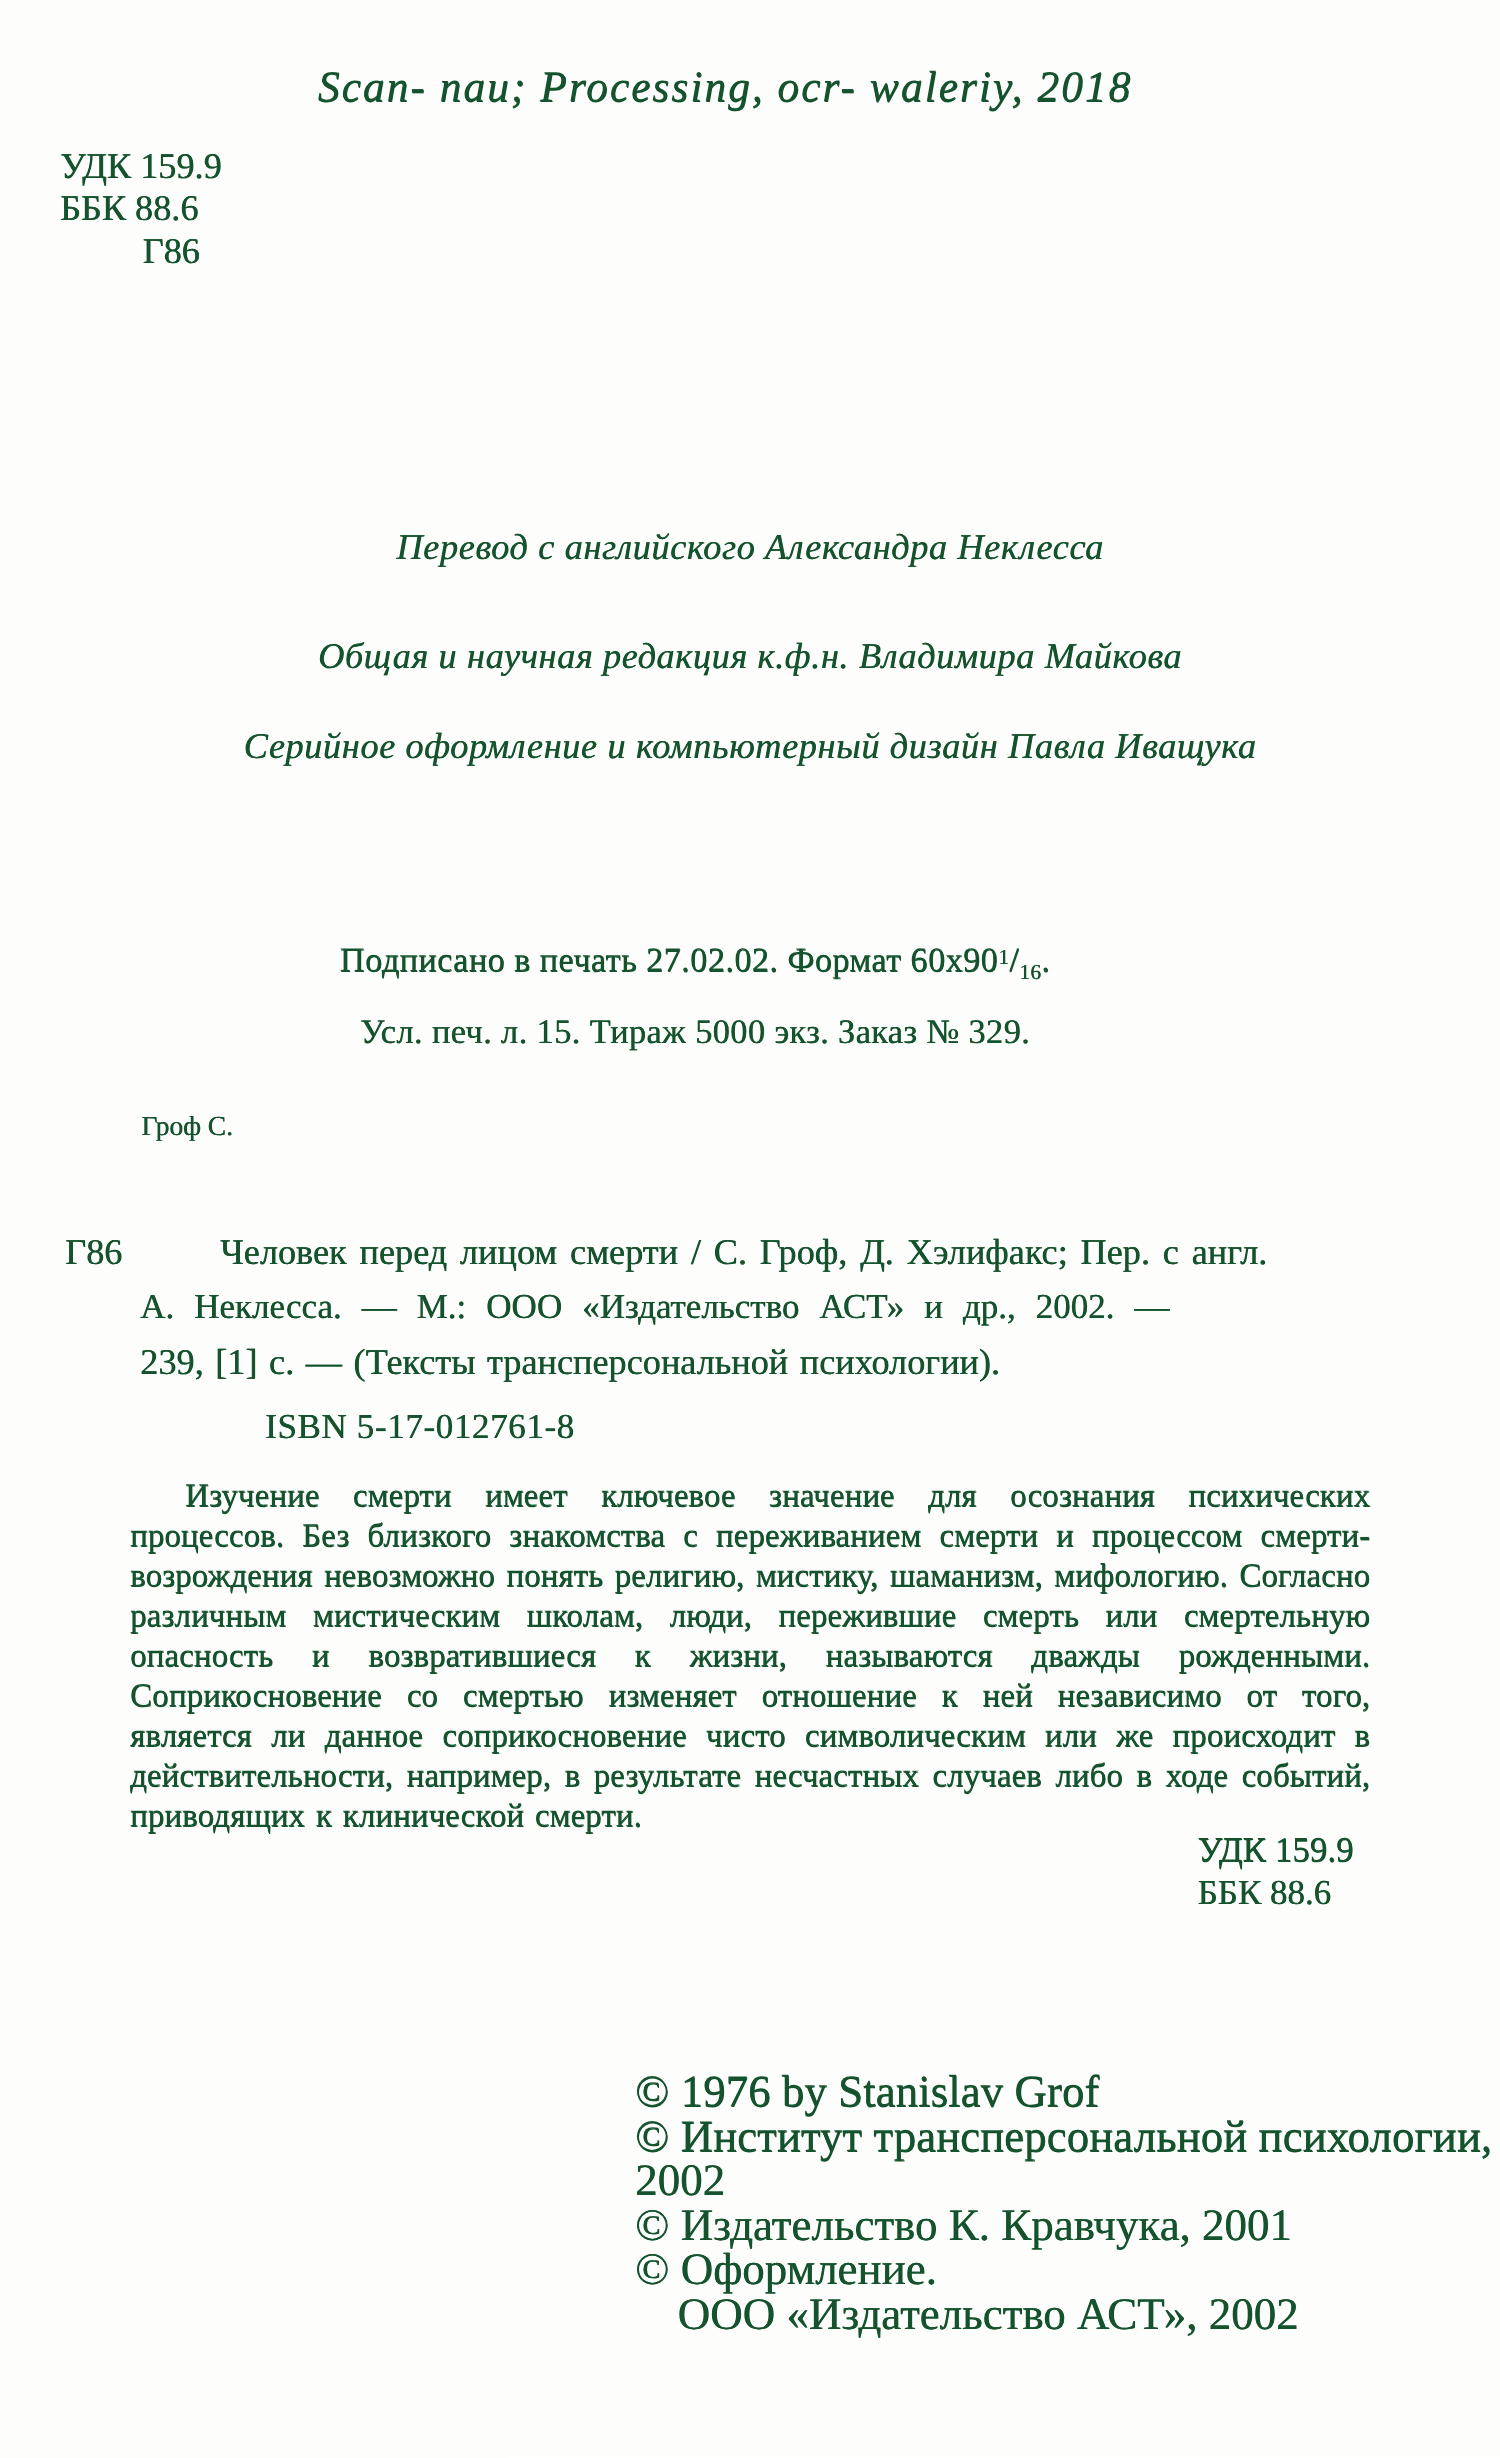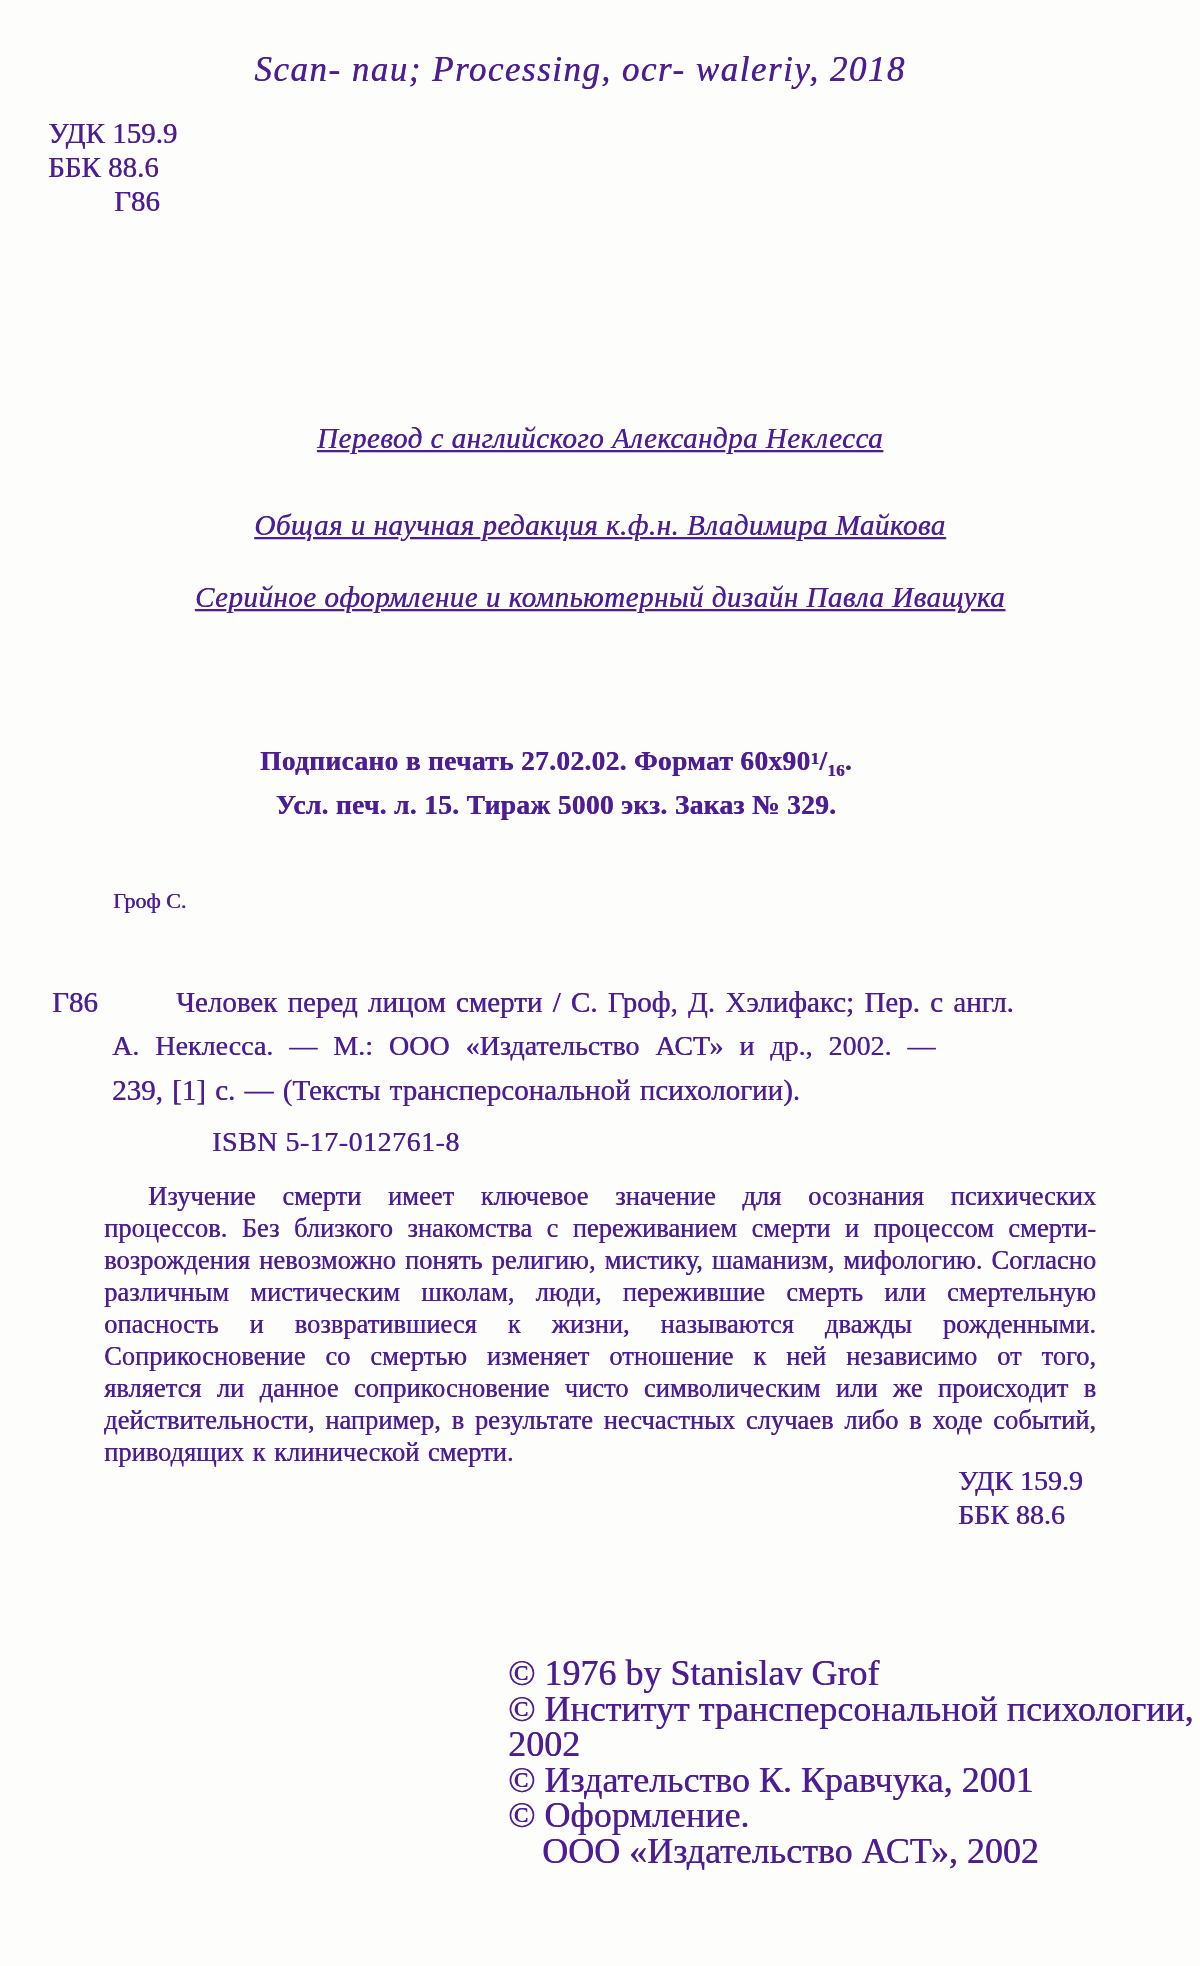--- a/index.html
+++ b/index.html
@@ -1,21 +1,21 @@
 <!DOCTYPE html>
 <html><head>
 <meta charset="utf-8">
 <style>
   * { margin:0; padding:0; box-sizing:border-box; }
   html,body { background:#ffffff; }
   .page {
     position:relative;
     width:1200px; height:1966px;
     background:#fdfdfb;
-    color:#4c1d95;
+    color:#14532d;
     font-family:"Liberation Serif", serif;
     overflow:hidden;
     text-shadow:0.4px 0.3px 0 currentColor; 
   }
 
   .scan-note {
     position:absolute; top:50px; left:0; width:1160px;
     text-align:center;
     font-style:italic;
     font-size:35px;
@@ -27,32 +27,30 @@
     font-size:29px; line-height:34px;
   }
   .codes-top .sign { padding-left:66px; }
 
   .credit {
     position:absolute; left:0; width:1200px;
     text-align:center;
     font-style:italic;
     font-size:29px;
     letter-spacing:0.5px;
-    text-decoration:underline;
   }
   .credit-1 { top:422px; }
   .credit-2 { top:509px; }
   .credit-3 { top:581px; }
 
   .print-info {
     position:absolute; top:742px; left:0; width:1112px;
     text-align:center;
-    font-size:27.5px; line-height:34px;
+    font-size:27.5px; line-height:47px;
     letter-spacing:0.3px;
-    font-weight:bold;
   }
   .print-info sup { font-size:17px; vertical-align:6px; }
   .print-info sub { font-size:17px; vertical-align:-6px; }
 
   .cat-author { position:absolute; left:113px; top:888px;  font-size:22px; }
   .cat-code   { position:absolute; left:52px;  top:986px;  font-size:29px; }
   .cat-line1  { position:absolute; left:176px; top:986px;  font-size:29px; word-spacing:3px;text-align:center; }
   .cat-line2  { position:absolute; left:112px; top:1030px; font-size:28px; word-spacing:9px; }
   .cat-line3  { position:absolute; left:112px; top:1074px; font-size:29px; word-spacing:2px; }
   .cat-isbn   { position:absolute; left:176px; top:1126px; font-size:28px; letter-spacing:0.5px;margin-left:36px; }

